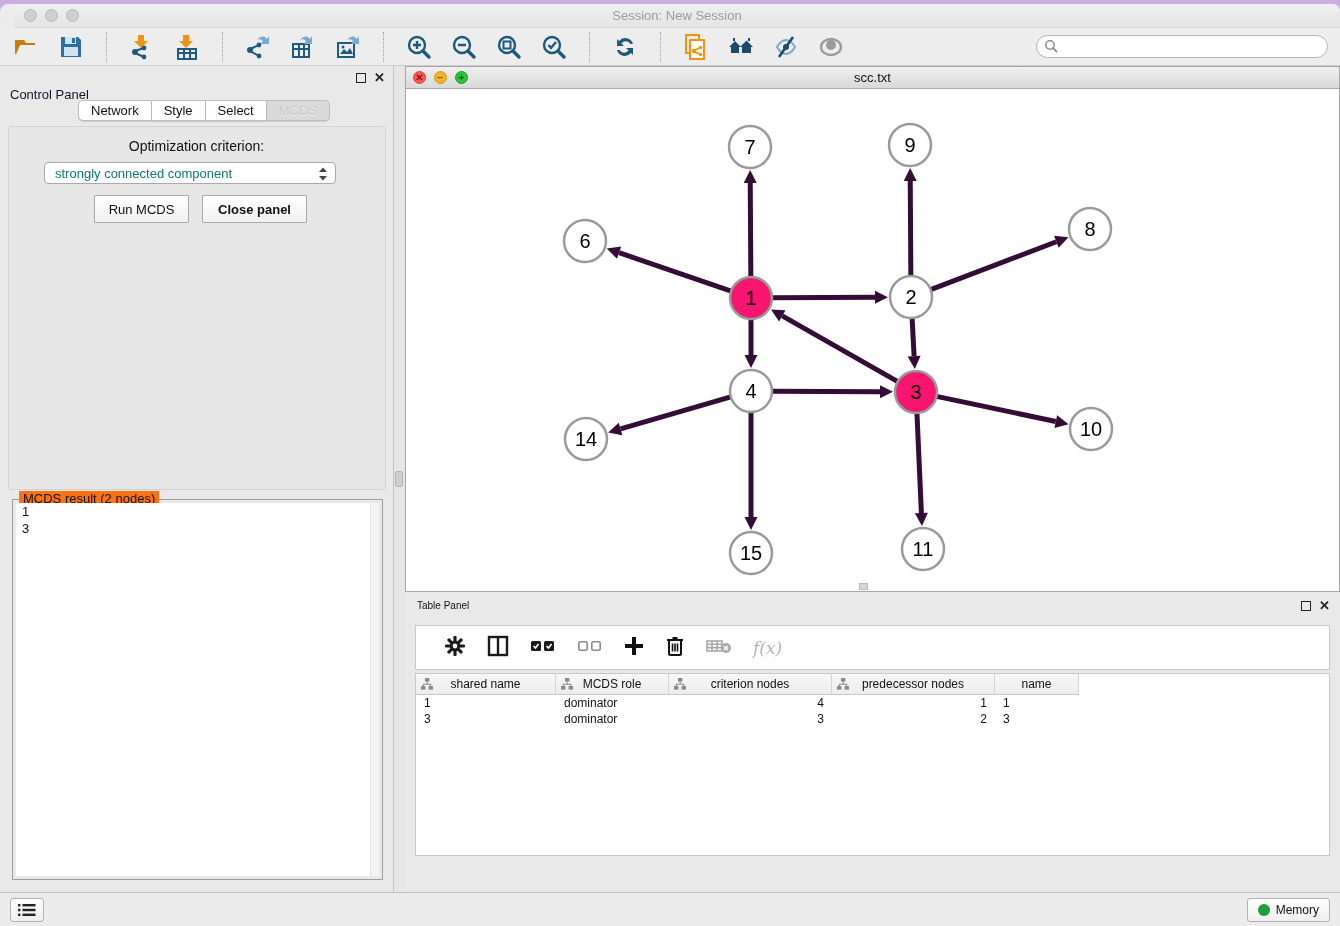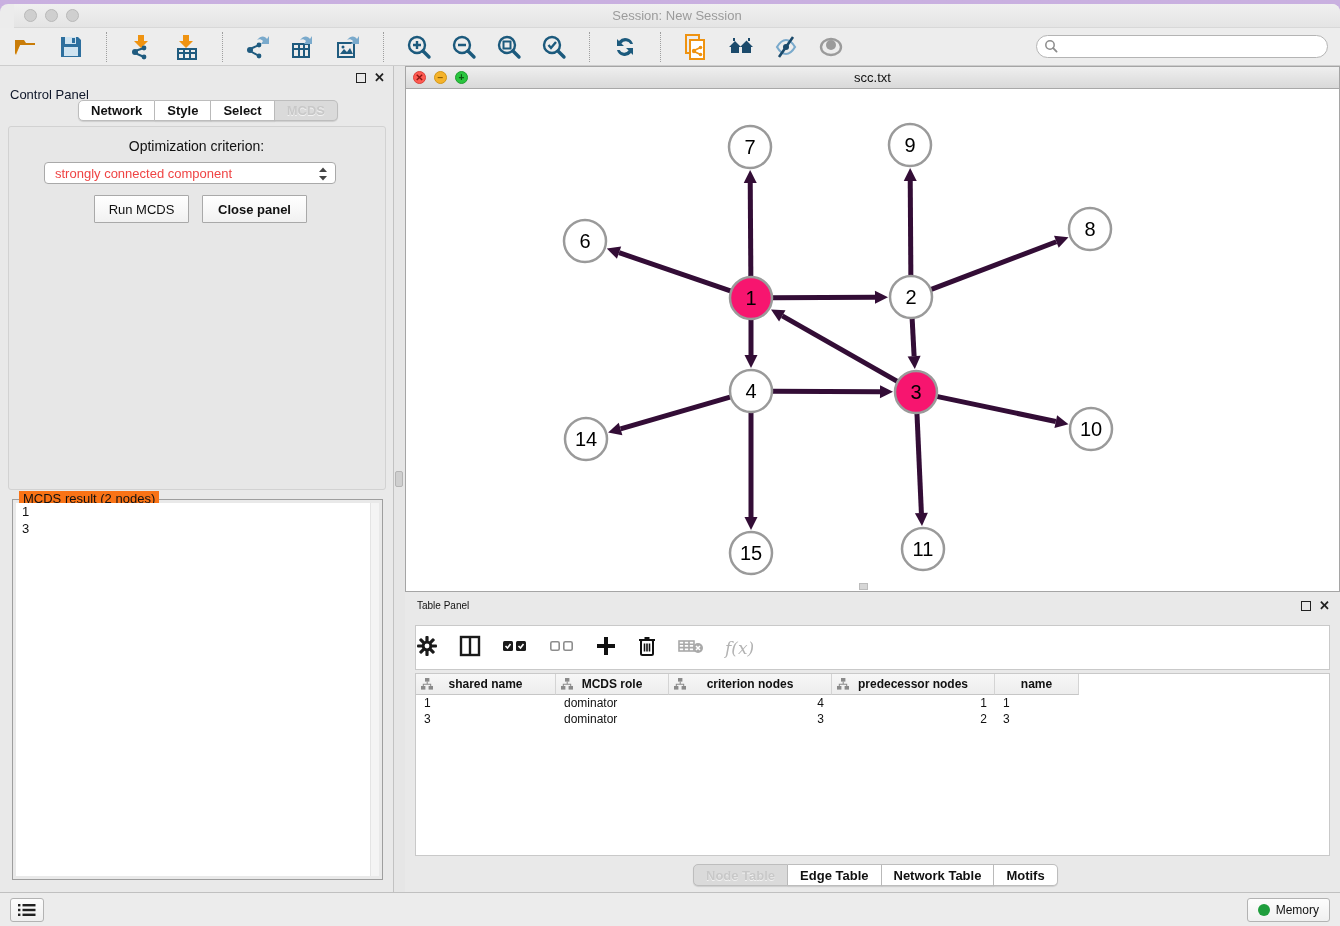--- a/index.html
+++ b/index.html
@@ -31,32 +31,32 @@
   .control-panel { position:absolute; left:0; top:62px; width:394px; bottom:34px;
                    background:#e9e9e9; border-right:1px solid #c2c2c2; }
   .panel-head { position:absolute; top:6px; left:10px; font-size:13px; color:#0f172a;margin-top:15px; }
   .panel-icons { position:absolute; top:7px; right:8px; display:flex; gap:8px; align-items:center; }
   .float-ic { width:10px; height:10px; border:1.5px solid #222; }
   .close-ic { font-size:13px; font-weight:bold; color:#222; line-height:10px; }
 
   .tabs { position:absolute; display:flex; }
   .cp-tabs { top:34px; left:78px; }
   .tab { background:#fff; border:1px solid #bdbdbd; border-left:none; height:21px;
-         display:flex; align-items:center; padding:0 12px; font-size:13px; font-weight:bold; color:#111;
+         display:flex; align-items:center; padding:0 12px; font-size:13px; font-weight:normal; color:#111;
          box-shadow:0 1px 1px rgba(0,0,0,.12); }
   .tab:first-child { border-left:1px solid #bdbdbd; border-radius:5px 0 0 5px; }
   .tab:last-child { border-radius:0 5px 5px 0; }
   .tab.active { background:#dadada; color:#c8c8c8; text-shadow:0 1px 0 #f2f2f2; }
 
   .cp-body { position:absolute; left:8px; top:60px; width:378px; height:364px;
              background:#e7e7e7; border:1px solid #d2d2d2; border-radius:3px; }
   .crit-label { position:absolute; top:72px; left:0; width:100%; text-align:center; font-size:14px; color:#111; }
   .dropdown { position:absolute; top:96px; left:44px; width:292px; height:22px; background:#fff;
               border:1px solid #a9a9a9; border-radius:4px; display:flex; align-items:center;
-              padding:0 24px 0 10px; font-size:13px; color:#ef4444; }
+              padding:0 24px 0 10px; font-size:13px; color:#0f766e; }
   .dd-arrows { position:absolute; right:7px; top:3px; }
   .btn { position:absolute; height:28px; background:linear-gradient(#ffffff,#f1f1f1);
          border:1px solid #a9a9a9; border-radius:1px; font-size:13px; color:#111;
          display:flex; align-items:center; justify-content:center; }
   .btn-run { top:129px; left:94px; width:95px; }
   .btn-close { top:129px; left:202px; width:105px;font-weight:bold; }
 
   .groupbox { position:absolute; left:12px; top:433px; width:371px; height:381px;
               border:1px solid #9e9e9e; }
   .groupbox-legend { position:absolute; top:-9px; left:6px; background:#f97316; padding:0 4px;
@@ -83,25 +83,25 @@
   .net-canvas { position:absolute; top:22px; left:0; right:0; bottom:0; background:#fff; }
   svg text.nodelabel { font-family:"Liberation Sans",sans-serif; }
   .hsplit-handle { position:absolute; bottom:1px; left:453px; width:9px; height:7px;
                    background:#d6d6d6; border:1px solid #bcbcbc; }
 
   
   .table-panel { position:absolute; left:405px; top:588px; width:935px; height:300px; background:#e9e9e9; }
   .tp-head { position:absolute; top:8px; left:12px; font-size:10px; color:#111; }
   .tp-icons { position:absolute; top:9px; right:10px; display:flex; gap:8px; align-items:center; }
   .tp-toolbar { position:absolute; top:33px; left:10px; width:915px; height:45px; background:#fff;
-                border:1px solid #c9c9c9; display:flex; align-items:center; padding-left:0; gap:21px; }
+                border:1px solid #c9c9c9; display:flex; align-items:center; padding-left:28px; gap:21px; }
   .fx { font-family:"DejaVu Serif",serif; font-style:italic; font-size:17px; color:#b3b3b3; }
   .tp-table { position:absolute; top:81px; left:10px; width:915px; height:183px; background:#fff;
               border:1px solid #c9c9c9; overflow:hidden; }
-  .thead { display:flex;font-weight:bold; }
+  .thead { display:flex; }
   .th { position:relative; height:21px; background:linear-gradient(#f7f7f7,#ededed);
         border-right:1px solid #d4d4d4; border-bottom:1px solid #c6c6c6;
         font-size:12px; color:#111; display:flex; align-items:center; justify-content:center; }
   .th .tree { position:absolute; left:5px; top:4px; }
   .trow { display:flex; height:16px; align-items:center; }
   .td { font-size:12px; color:#111; padding:0 8px; white-space:nowrap; overflow:hidden; }
   .tp-tabs { top:272px; left:288px; }
   .tp-tabs .tab { height:22px; }
 
   
@@ -506,26 +506,20 @@
           </div>
           <div class="trow">
             <div class="td" style="width: 140px; text-align: left;">3</div>
             <div class="td" style="width: 113px; text-align: left;">dominator</div>
             <div class="td" style="width: 163px; text-align: right;">3</div>
             <div class="td" style="width: 163px; text-align: right;">2</div>
             <div class="td" style="width: 84px; text-align: left;">3</div>
           </div>
         </div>
     </div>
-    <div class="tabs tp-tabs" id="tp-tabs">
-        <div class="tab active">Node Table</div>
-        <div class="tab">Edge Table</div>
-        <div class="tab">Network Table</div>
-        <div class="tab">Motifs</div>
-      </div>
   </div>
 
   <div class="statusbar">
     <div class="list-btn">
       <svg width="18" height="14" viewBox="0 0 18 14">
           <g fill="#222">
             <rect x="0" y="1" width="2.4" height="2.4"></rect>
             <rect x="0" y="5.8" width="2.4" height="2.4"></rect>
             <rect x="0" y="10.6" width="2.4" height="2.4"></rect>
             <rect x="4.5" y="1" width="13" height="2.4"></rect>

